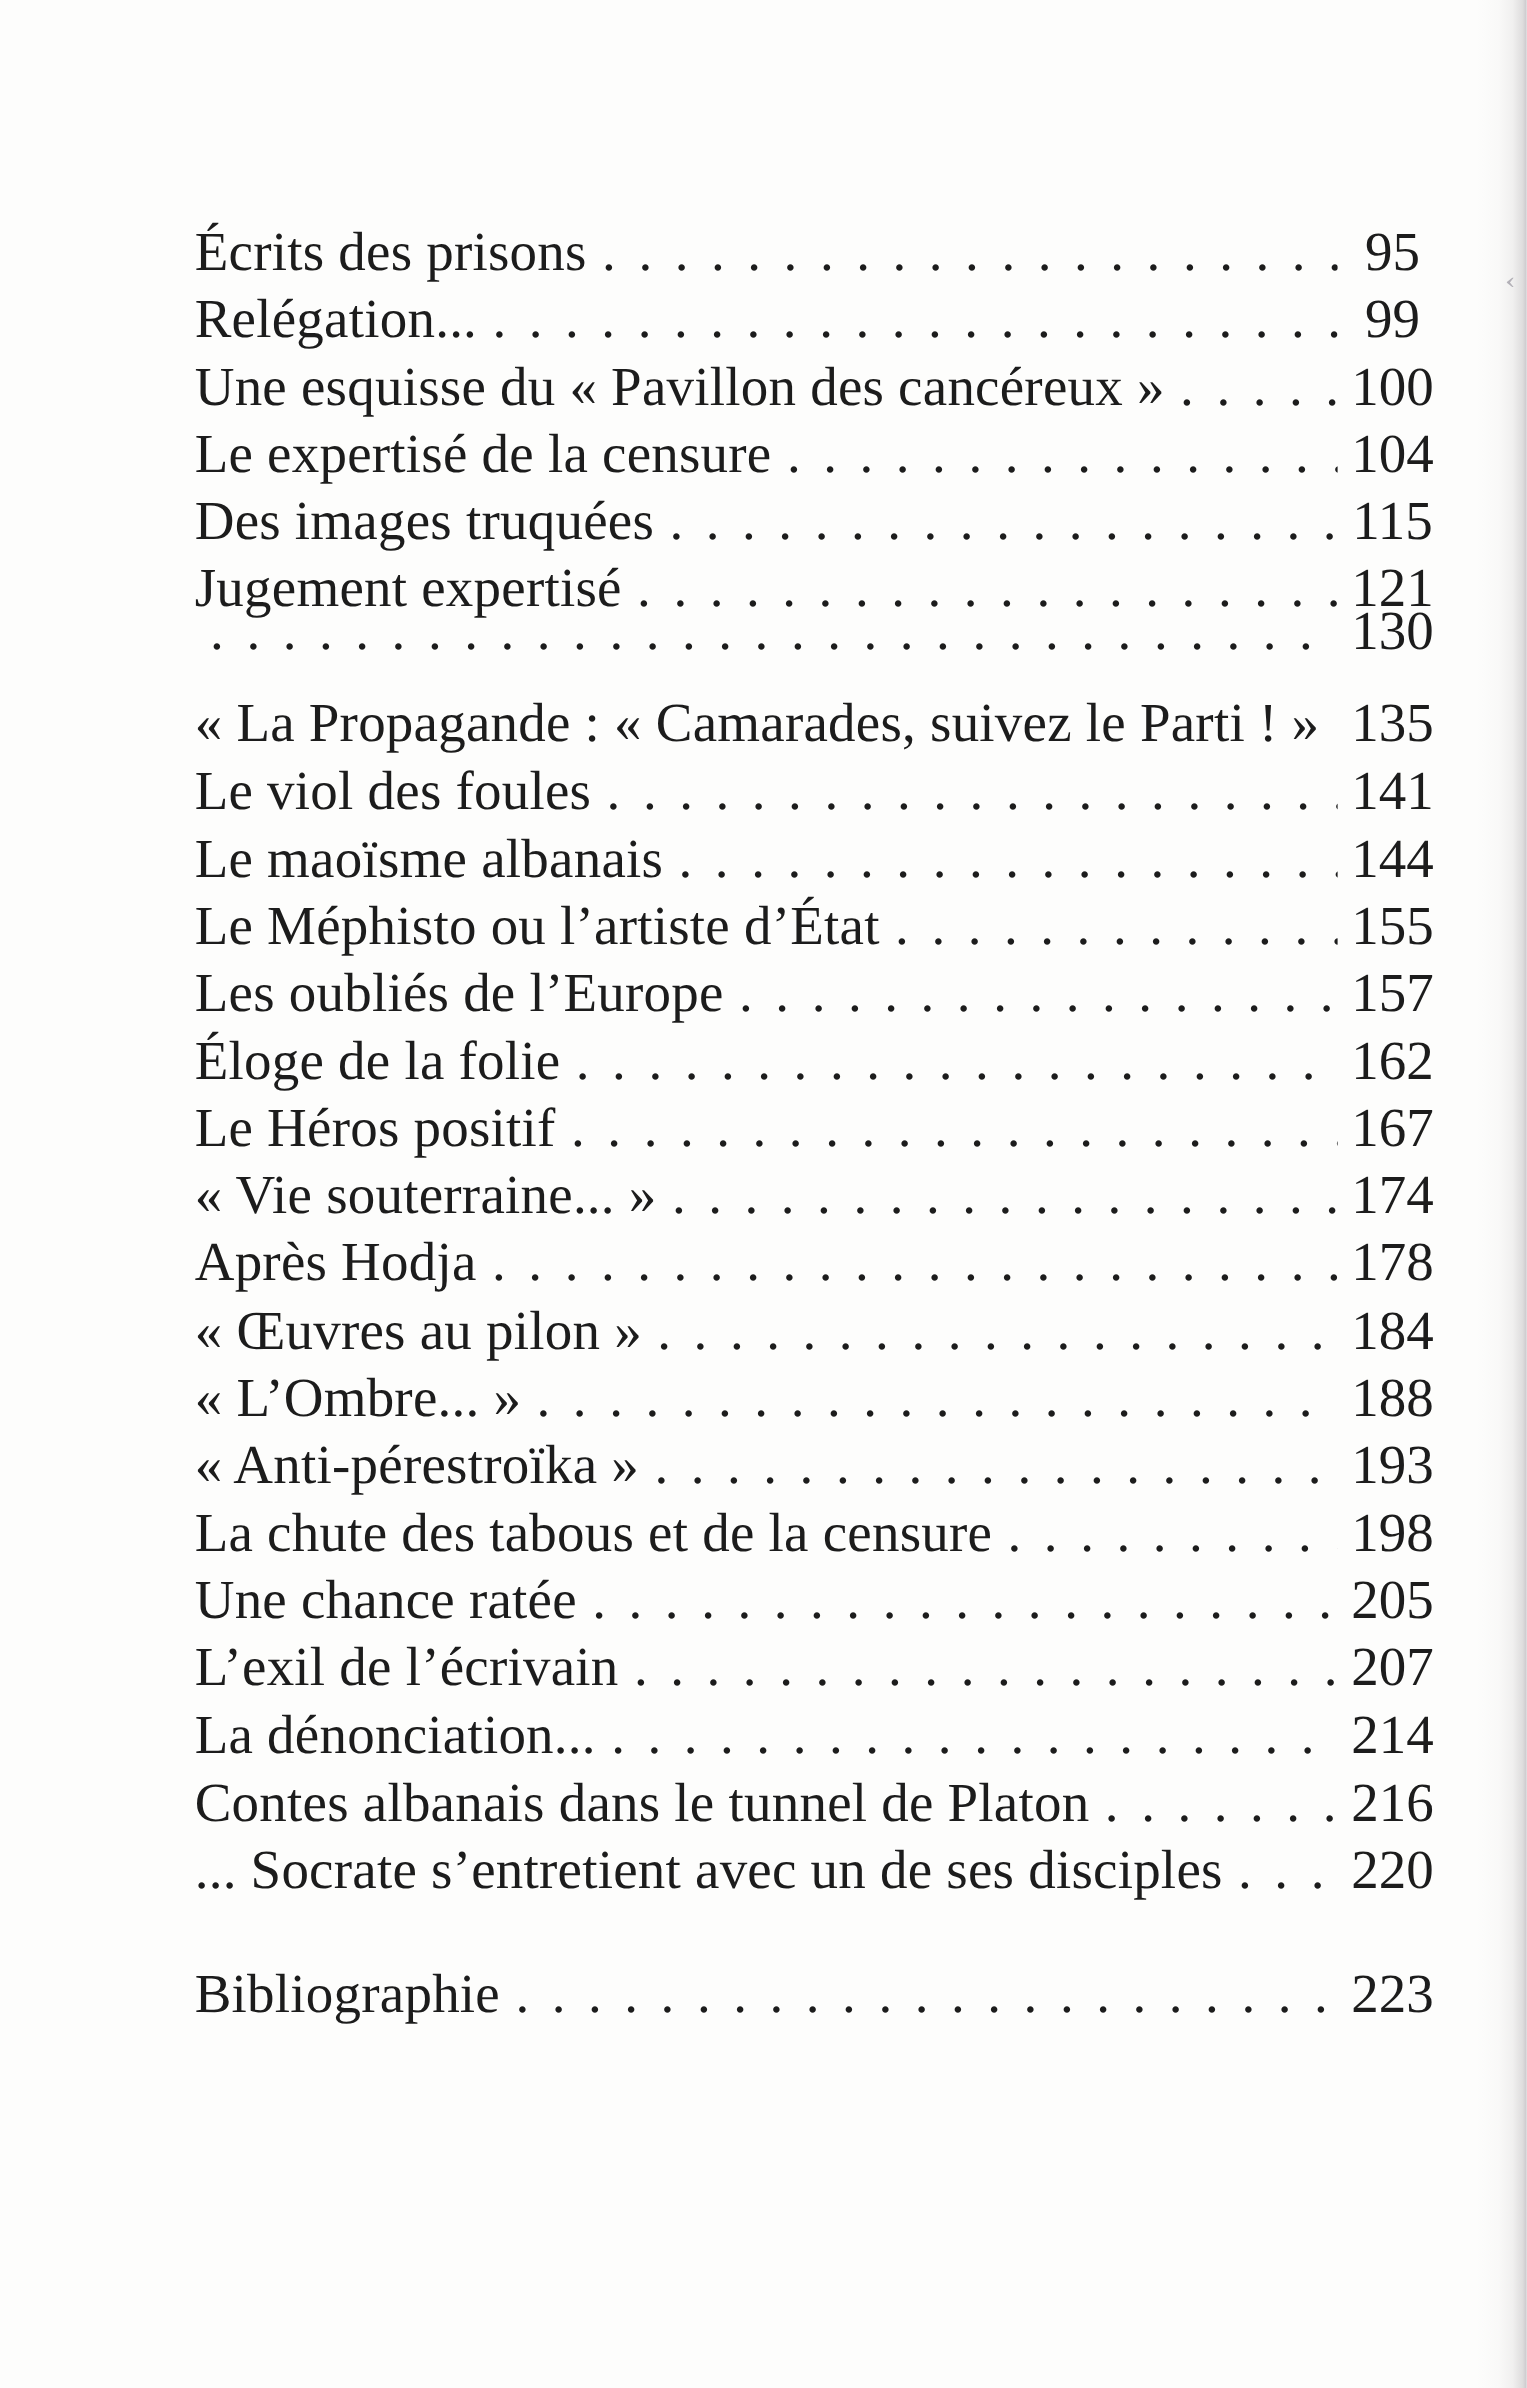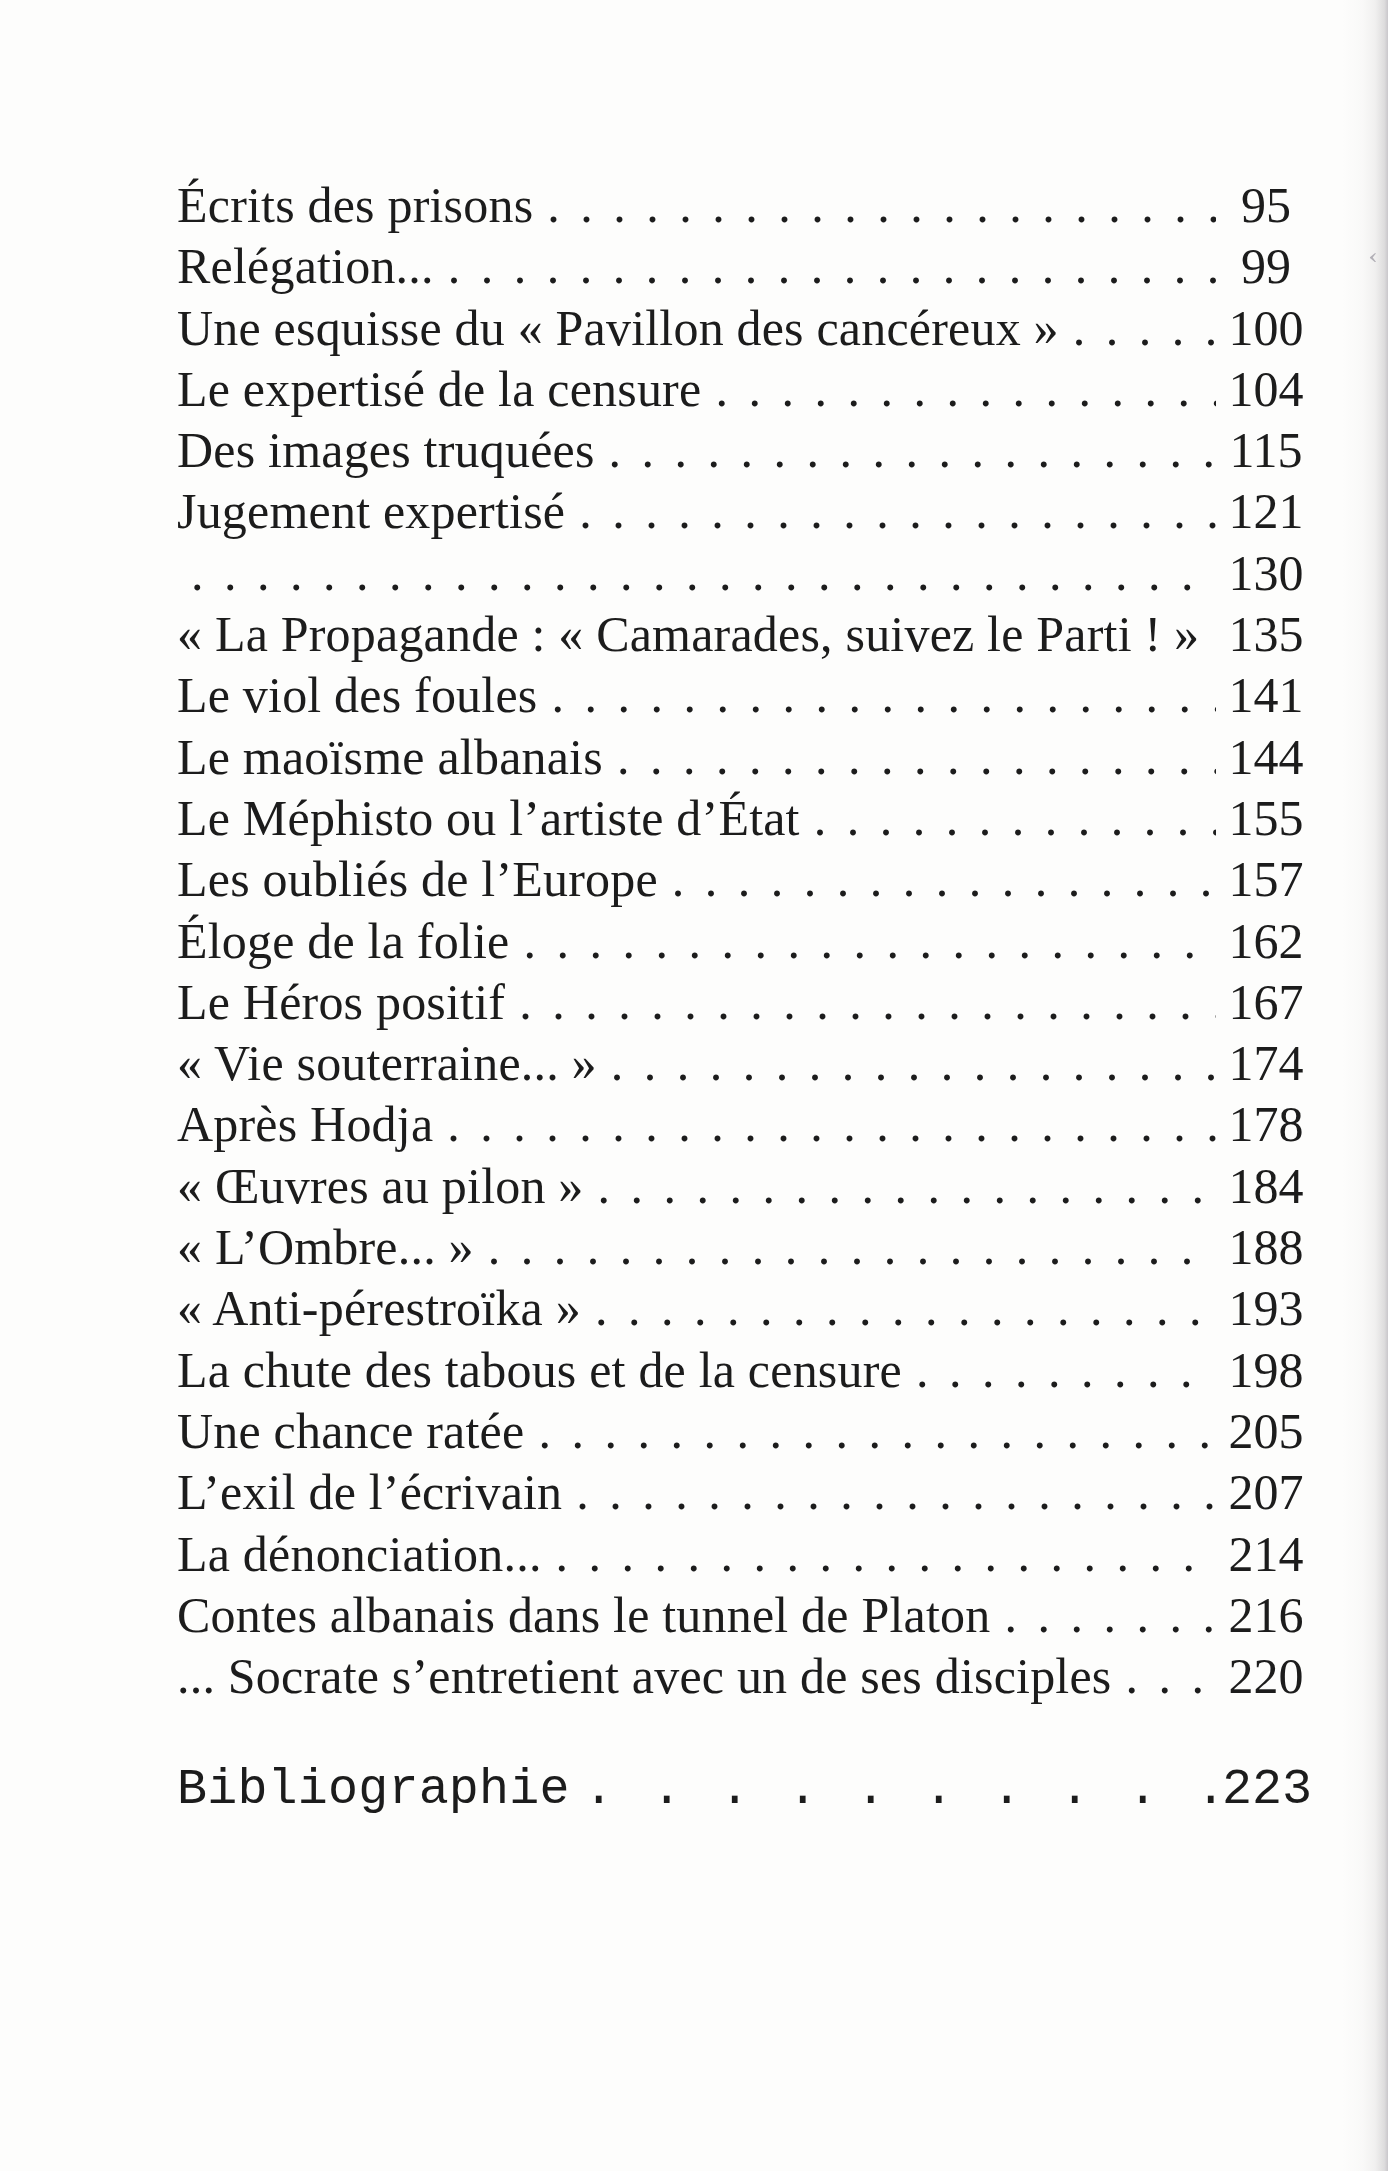--- a/index.html
+++ b/index.html
@@ -28,25 +28,25 @@
   .toc-row {
     display: flex;
     align-items: baseline;
     height: 61.3px;
     font-size: 50px;
     line-height: 61.3px;
     white-space: nowrap;
   }
   .toc-row.closing {
     margin-top: 52px;
-    font-family: Liberation Mono, monospace;
   }
   .toc-title {
     flex: 0 0 auto;
     letter-spacing: 0.2px;
+    margin-top: 23px;
   }
   .toc-leader {
     flex: 1 1 auto;
     min-width: 0;
     overflow: hidden;
     white-space: nowrap;
     padding-left: 14px;
     word-spacing: 8px;
     color: #1c1c1c;
   }

